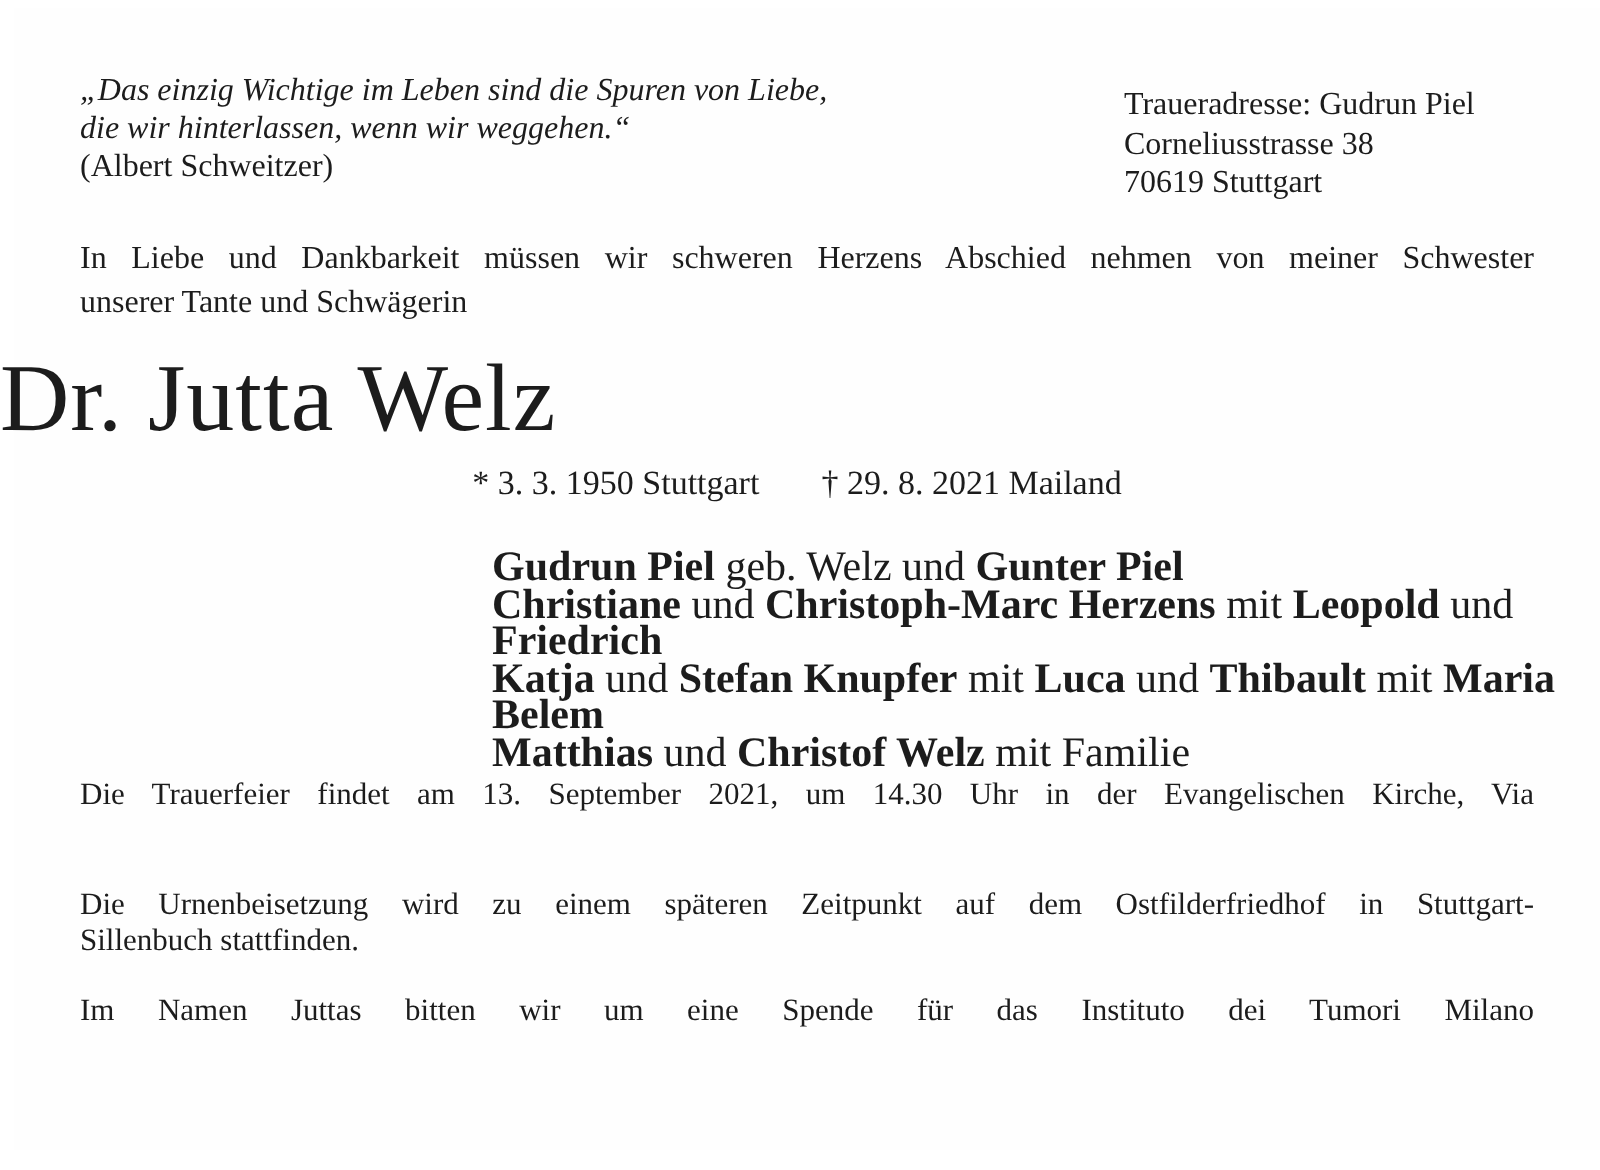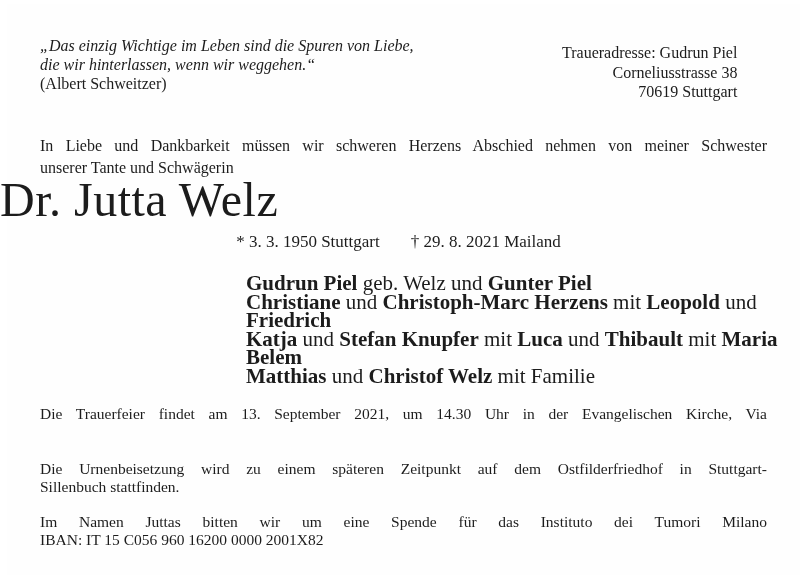--- a/index.html
+++ b/index.html
@@ -21,29 +21,29 @@
   .abs { position: absolute; }
 
   .quote-block {
     left: 40px; top: 36px;
     font-size: 16px; line-height: 19px;
   }
   .italic { font-style: italic; }
 
   .address-block {
     left: 562px; top: 43px;
-    font-size: 16px; line-height: 19.5px; text-align: right;
+    font-size: 16px; line-height: 19.5px;
   }
 
   .intro-block {
     left: 40px; top: 119px; width: 727px;
     font-size: 16px; line-height: 21.5px;
   }
 
-  .jline { text-align: justify; text-align-last: justify; margin-top: 16px; }
+  .jline { text-align: justify; text-align-last: justify; }
 
   .deceased-name {
     left: 0; top: 174px; width: 797px;
     margin: 0; padding: 0;
     text-align: left;
     font-size: 48px; line-height: 52px;
     font-weight: normal;
     letter-spacing: 0.5px;
   }
 
@@ -109,16 +109,15 @@
     <div class="jline">Die Trauerfeier findet am 13. September 2021, um 14.30 Uhr in der Evangelischen Kirche, Via</div>
   </div>
 
   <div class="abs para para-2">
     <div class="jline">Die Urnenbeisetzung wird zu einem späteren Zeitpunkt auf dem Ostfilderfriedhof in Stuttgart-</div>
     <div>Sillenbuch stattfinden.</div>
   </div>
 
   <div class="abs para para-3">
     <div class="jline">Im Namen Juttas bitten wir um eine Spende für das Instituto dei Tumori Milano</div>
-    <div>IBAN: IT 15 C056 960 16200 0000 2001X82</div>
   </div>
 
 </div>
 
 </body></html>

